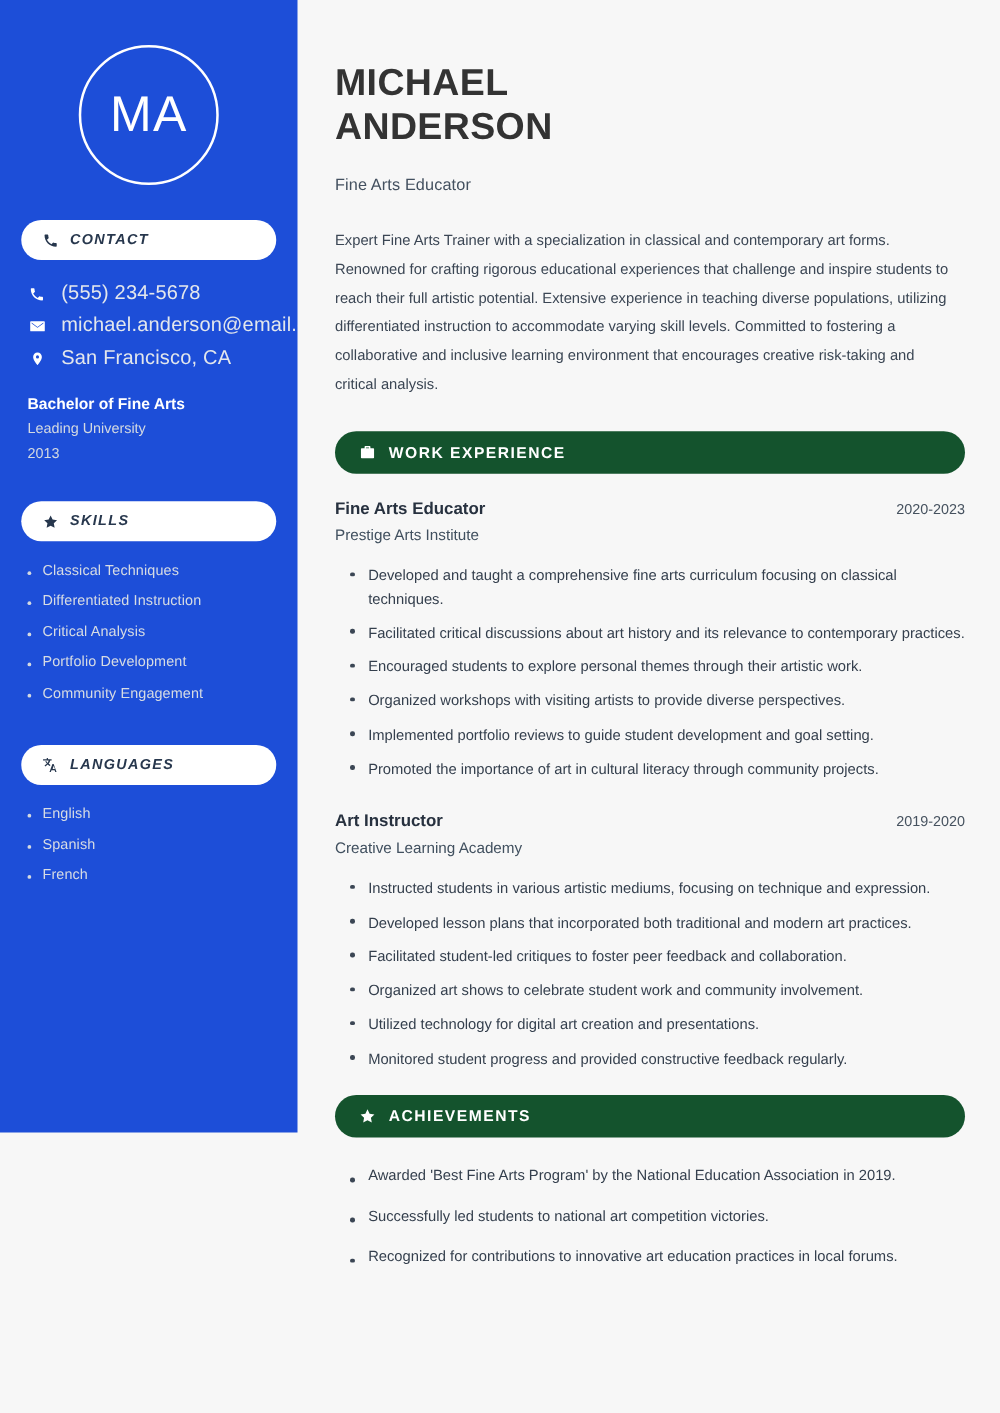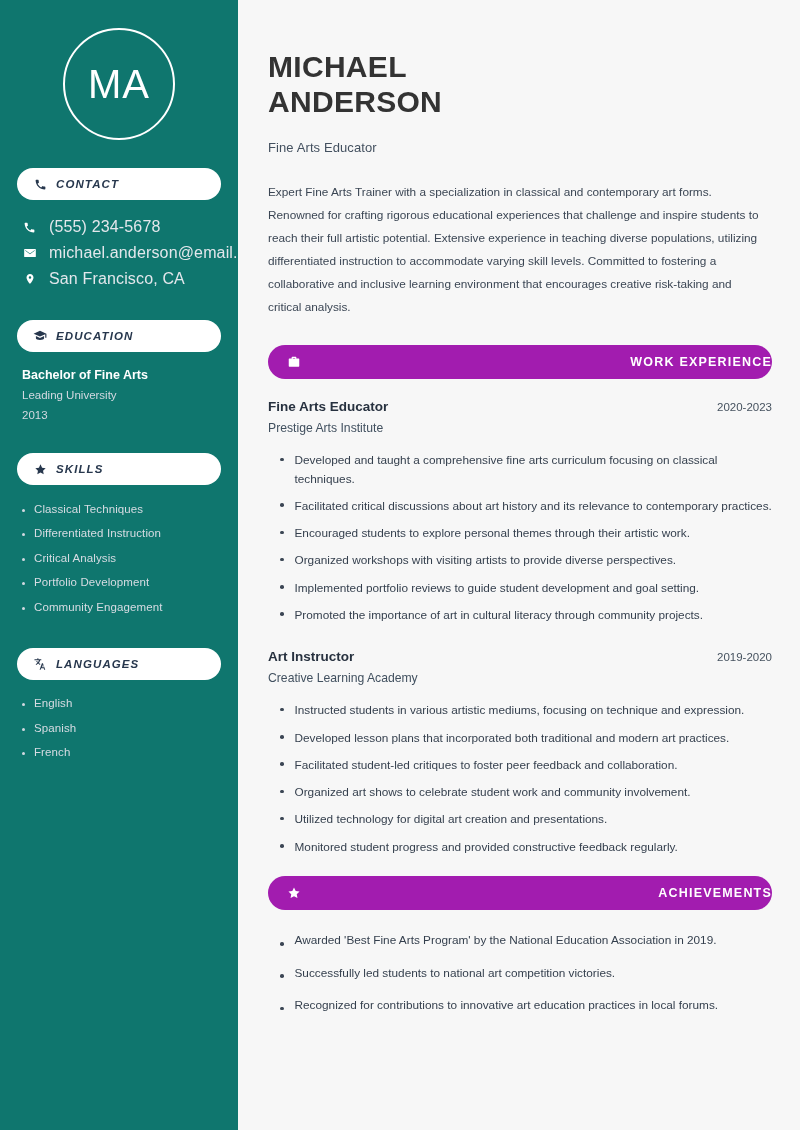--- a/index.html
+++ b/index.html
@@ -19,24 +19,24 @@
     width: 800px;
     height: 1130px;
     background: #f7f7f7;
     display: flex;
   }
 
   
   .sidebar {
     width: 238px;
     min-width: 238px;
-    height: 1130px;
-    background: #0f766e;
+    height: 906px;
+    background: #1d4ed8;
     box-sizing: border-box;
-    padding: 0 17px;
+    padding: 8px 17px;
     position: relative;
     overflow: hidden;
   }
   .avatar-wrap {
     display: flex;
     justify-content: center;
     margin-top: 28px;
   }
   .avatar {
     width: 112px;
@@ -173,29 +173,28 @@
   .summary {
     margin-top: 26px;
     font-size: 11.8px;
     line-height: 1.95;
     color: #3b4654;
     max-width: 492px;
   }
 
   .main-pill {
     margin-top: 26px;
-    background: #a21caf;
+    background: #14532d;
     border-radius: 999px;
     height: 34px;
     display: flex;
     align-items: center;
     padding-left: 18px;
     gap: 10px;
     box-sizing: border-box;
-    justify-content: space-between;
   }
   .main-pill .pill-icon {
     display: flex;
     align-items: center;
     justify-content: center;
     width: 15px;
     height: 15px;
     color: #ffffff;
   }
   .main-pill .pill-icon svg { display: block; }
@@ -296,28 +295,20 @@
       <div class="contact-row">
         <span class="c-icon">
           <svg width="12" height="14" viewBox="0 0 24 24" fill="currentColor">
               <path d="M12 2C8.1 2 5 5.1 5 9c0 5.2 7 13 7 13s7-7.8 7-13c0-3.9-3.1-7-7-7zm0 9.5A2.5 2.5 0 1 1 12 6.5a2.5 2.5 0 0 1 0 5z"></path>
             </svg>
         </span>
         <span class="c-text">San Francisco, CA</span>
       </div>
     </div>
 
-    <div class="side-pill">
-      <span class="pill-icon">
-        <svg width="14" height="14" viewBox="0 0 24 24" fill="currentColor">
-            <path d="M12 3 1 8l11 5 9-4.1V15h2V8L12 3zM5 12.2V16c0 1.7 3.1 3 7 3s7-1.3 7-3v-3.8l-7 3.2-7-3.2z"></path>
-          </svg>
-      </span>
-      <span class="pill-label">EDUCATION</span>
-    </div>
     <div class="edu-block">
       <div class="edu-degree">Bachelor of Fine Arts</div>
       <div class="edu-school">Leading University</div>
       <div class="edu-year">2013</div>
     </div>
 
     <div class="side-pill">
       <span class="pill-icon">
         <svg width="13" height="13" viewBox="0 0 24 24" fill="currentColor">
             <path d="M12 2.5l2.9 6.1 6.6.9-4.8 4.6 1.2 6.6L12 17.6 6.1 20.7l1.2-6.6L2.5 9.5l6.6-.9L12 2.5z"></path>

